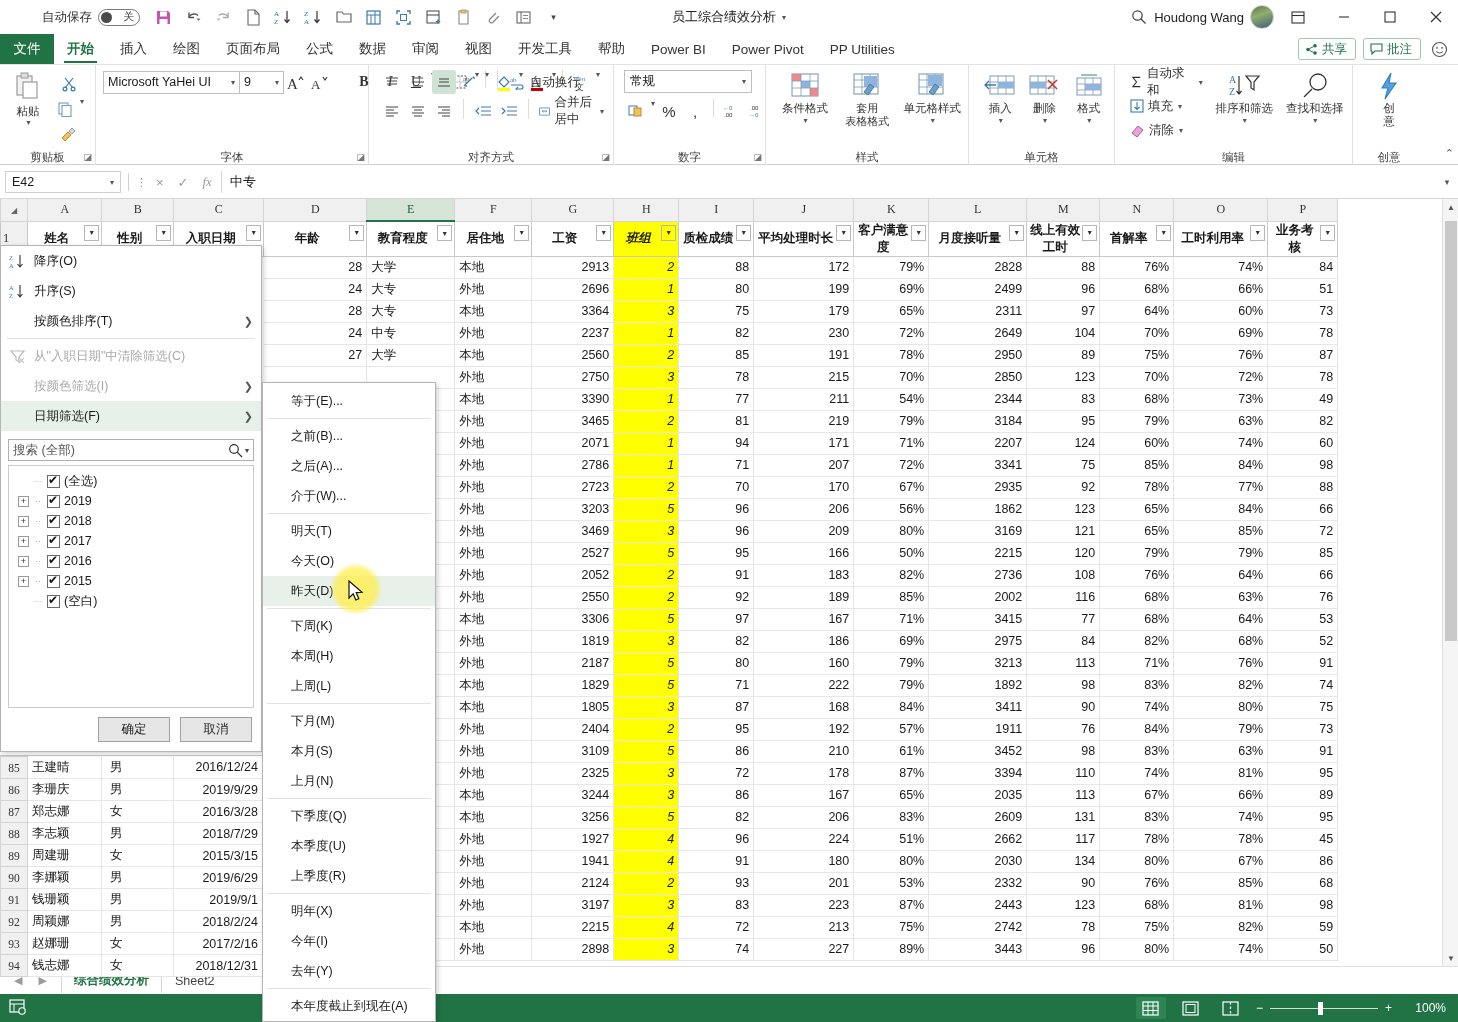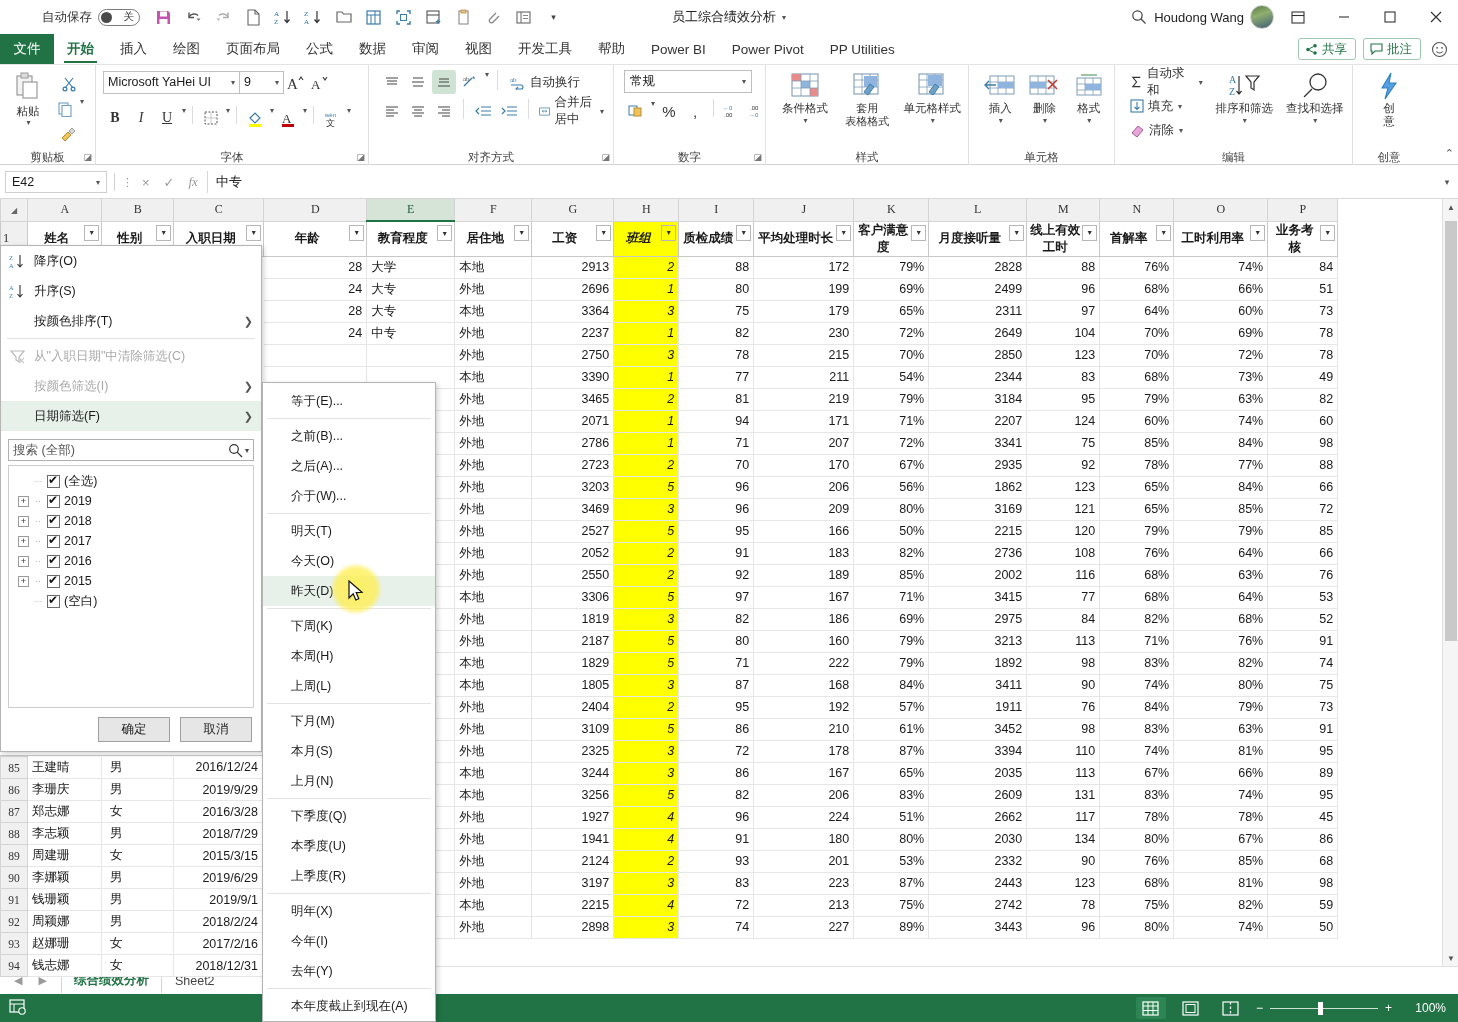--- a/index.html
+++ b/index.html
@@ -77,21 +77,21 @@
   .stylebtn { display:flex; flex-direction:column; align-items:center; width:62px;
      font-size:11.5px; color:#333; line-height:1.2; }
   .stylebtn .ico { height:32px; display:flex; align-items:center; justify-content:center; }
   .editrow { display:flex; align-items:center; gap:4px; height:22px; font-size:12.5px; color:#333;
      padding:0 3px; border-radius:3px; }
   .collapse-ribbon { position:absolute; right:4px; bottom:4px; font-size:11px; color:#555; }
 
   
   .fbar { position:absolute; left:0; top:166px; width:1458px; height:33px; background:#fff;
      display:flex; align-items:center; border-bottom:1px solid #d8d8d8; }
-  .namebox { width:102px; height:22px; margin-left:5px; border:1px solid #cfcfcf; background:#fff;
+  .namebox { width:116px; height:22px; margin-left:5px; border:1px solid #cfcfcf; background:#fff;
      display:flex; align-items:center; padding:0 6px; font-size:12.5px; }
   .namebox .cv { margin-left:auto; font-size:8px; color:#555; }
   .fb-sep { width:1px; height:18px; background:#d0d0d0; margin:0 7px; }
   .fb-icons { display:flex; align-items:center; gap:14px; padding:0 9px; color:#9a9a9a;
      font-size:13px; }
   .fb-input { flex:1; height:22px; border-left:1px solid #d8d8d8; display:flex; align-items:center;
      padding:0 8px; font-size:13px; color:#222; }
   .fb-expand { width:22px; text-align:center; font-size:9px; color:#555; }
 
   
@@ -404,21 +404,21 @@
                 <path d="M9 4l3-3 3 3-3 3z" fill="#d9d9d9" stroke="#9b9b9b" stroke-width="1"></path>
               </svg>
             </span>
         </div>
       </div>
       <div class="glabel">剪贴板</div>
       <div class="dlg">◪</div>
     </div>
 
     <div class="rgroup" style="width:273px">
-      <div class="gbody" style="flex-direction:column;gap:12px;padding-left:2px">
+      <div class="gbody" style="gap:20px;padding-left:2px">
         <div class="fontbox">
           <span class="fname">
             <span>Microsoft YaHei UI</span>
             <span class="cv">▾</span>
           </span>
           <span class="fsize">
             <span>9</span>
             <span class="cv">▾</span>
           </span>
           <span class="smbtn">
@@ -891,20 +891,39 @@
             <td class="cell num">2237</td>
             <td class="cell hl">1</td>
             <td class="cell num">82</td>
             <td class="cell num">230</td>
             <td class="cell num">72%</td>
             <td class="cell num">2649</td>
             <td class="cell num">104</td>
             <td class="cell num">70%</td>
             <td class="cell num">69%</td>
             <td class="cell num">78</td>
+          </tr>
+          <tr>
+            <td class="cell" style="border: none;"></td>
+            <td class="cell" style="border: none;"></td>
+            <td class="cell" style="border: none;"></td>
+            <td class="cell" style="border: none;"></td>
+            <td class="cell num">27</td>
+            <td class="cell">大学</td>
+            <td class="cell">本地</td>
+            <td class="cell num">2560</td>
+            <td class="cell hl">2</td>
+            <td class="cell num">85</td>
+            <td class="cell num">191</td>
+            <td class="cell num">78%</td>
+            <td class="cell num">2950</td>
+            <td class="cell num">89</td>
+            <td class="cell num">75%</td>
+            <td class="cell num">76%</td>
+            <td class="cell num">87</td>
           </tr>
           <tr>
             <td class="cell" style="border: none;"></td>
             <td class="cell" style="border: none;"></td>
             <td class="cell" style="border: none;"></td>
             <td class="cell" style="border: none;"></td>
             <td class="cell num"></td>
             <td class="cell"></td>
             <td class="cell">外地</td>
             <td class="cell num">2750</td>

